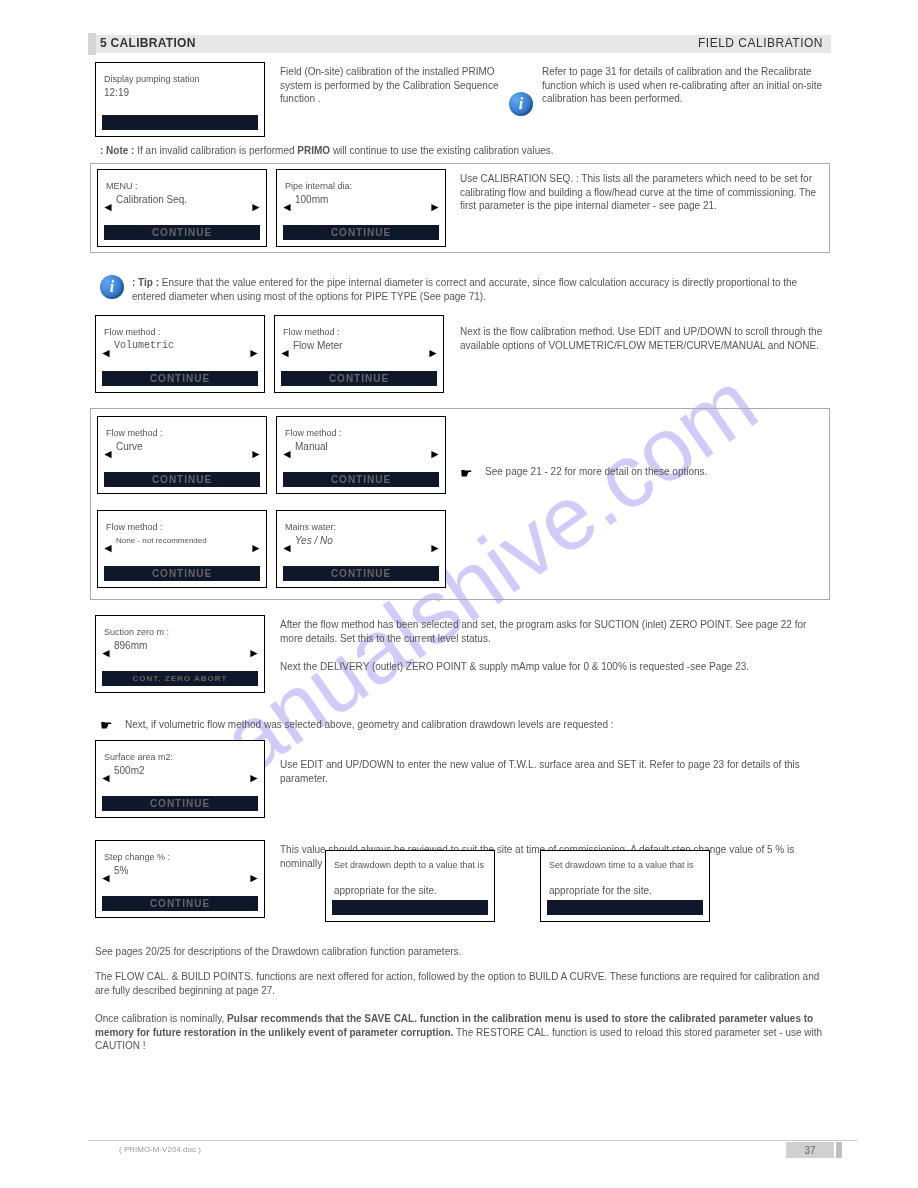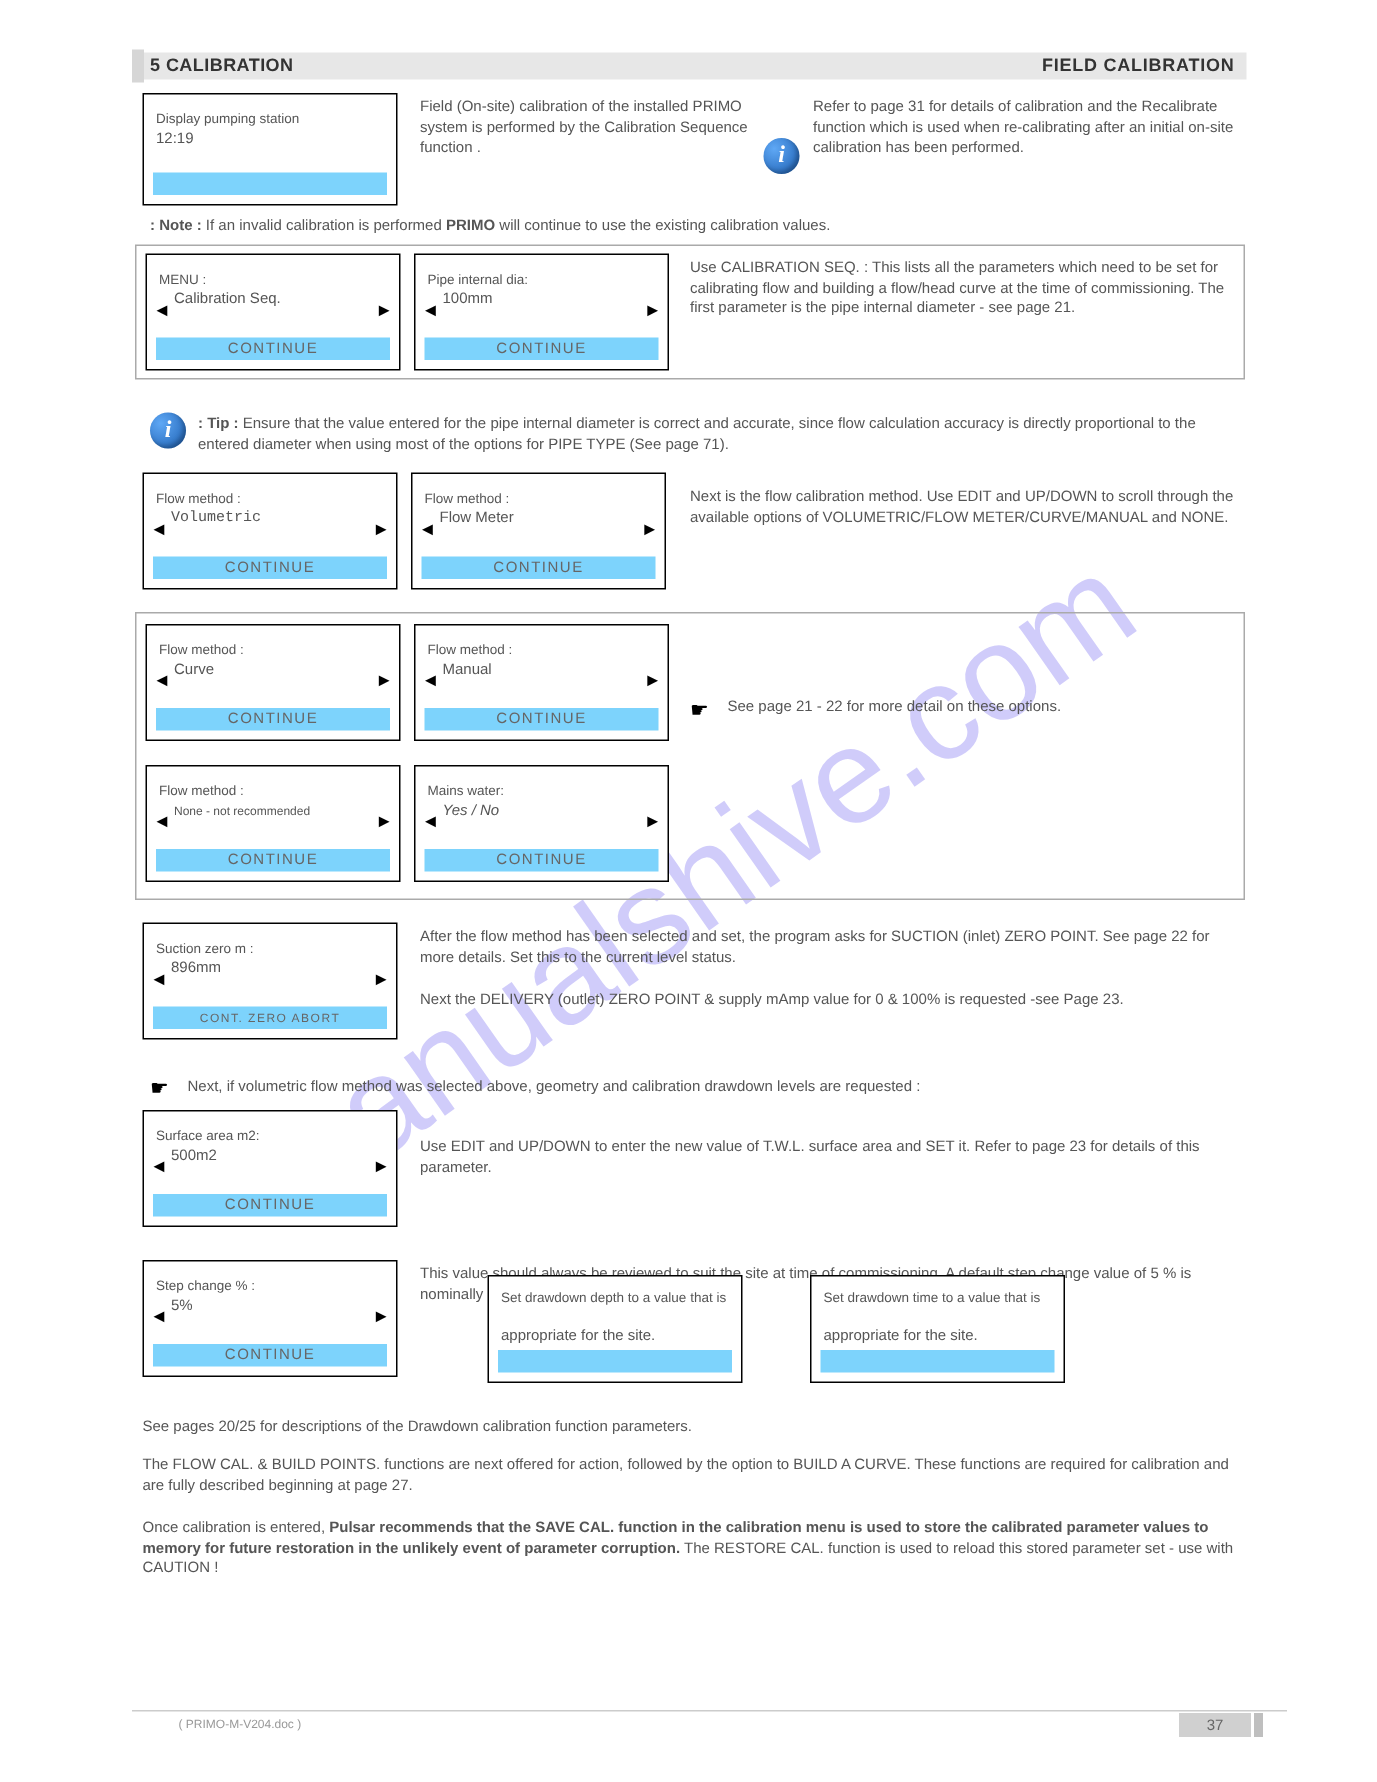--- a/index.html
+++ b/index.html
@@ -5,21 +5,21 @@
   * { box-sizing: border-box; margin: 0; padding: 0; }
   html, body { width: 918px; height: 1188px; background: #fff; font-family: Arial, Helvetica, sans-serif; color: #333; }
   body { position: relative; }
   .abs { position: absolute; }
   .section-bar { position: absolute; left: 96px; top: 35px; width: 735px; height: 18px; background: #e7e7e7; }
   .section-bar-inner { position: absolute; left: 88px; top: 33px; width: 8px; height: 22px; background: #d6d6d6; }
   .section-title { position:absolute; left:100px; top:36px; font-size:12px; font-weight:bold; color:#333; letter-spacing:0.3px; }
   .dbox { position: absolute; border: 1px solid #000; background: #fff; }
   .dbox .line1 { position:absolute; left:8px; top:10px; font-size:9px; color:#555; line-height:12px; white-space:pre-wrap; width:calc(100% - 16px); }
   .dbox .line2 { position:absolute; left:8px; top:24px; font-size:10px; color:#555; line-height:12px; }
-  .dbox .bar { position:absolute; left:6px; bottom:6px; right:6px; height:15px; background:#7dd3fc; display:flex; align-items:center; justify-content:center; font-size:10px; color:#666; letter-spacing:1px; }
+  .dbox .bar { position:absolute; left:6px; bottom:6px; right:6px; height:15px; background:#0f172a; display:flex; align-items:center; justify-content:center; font-size:10px; color:#666; letter-spacing:1px;font-weight:bold; }
   .arrow-l, .arrow-r { position:absolute; top:50%; transform:translateY(-60%); font-size:12px; color:#000; }
   .arrow-l { left:4px; }
   .arrow-r { right:4px; }
   .thinframe { position:absolute; border:0.5px solid #aaa; }
   .infol { width:24px; height:24px; border-radius:50%; background:radial-gradient(circle at 30% 30%,#5fa8f5,#1a5db0); display:flex; align-items:center; justify-content:center; color:#fff; font-style:italic; font-weight:bold; font-family:'Times New Roman',serif; font-size:16px; box-shadow:inset -2px -2px 3px rgba(0,0,0,0.25); }
   .para { font-size:10px; color:#555; line-height:1.35; }
   .hand { font-size:14px; color:#000; }
   .footer { position:absolute; left:88px; bottom:36px; right:60px; height:12px; border-top:0.5px solid #ccc; }
   .page-box { position:absolute; right:84px; bottom:30px; width:48px; height:16px; background:#d0d0d0; display:flex; align-items:center; justify-content:center; font-size:10px; color:#666; }
   .page-bar { position:absolute; right:76px; bottom:30px; width:6px; height:16px; background:#bfbfbf; }
@@ -27,21 +27,21 @@
   .watermark { position:absolute; left:50%; top:50%; transform:translate(-50%,-50%) rotate(-35deg); font-size:90px; color:rgba(120,110,240,0.35); white-space:nowrap; font-family:Arial,sans-serif; pointer-events:none; user-select:none; }
 </style>
 </head>
 <body>
 
 <div class="watermark">manualshive.com</div>
 
 <div class="section-bar-inner"></div>
 <div class="section-bar"></div>
 <div class="section-title">5     CALIBRATION</div>
-<div class="abs" style="right:95px; top:36px; font-size:12px; font-weight:bold; color:#333; letter-spacing:0.5px;">FIELD CALIBRATION</div>
+<div class="abs" style="right:95px; top:36px; font-size:12px; font-weight:normal; color:#333; letter-spacing:0.5px;">FIELD CALIBRATION</div>
 
 <div class="dbox" style="left:95px; top:62px; width:170px; height:75px;">
   <div class="line1">Display pumping station</div>
   <div class="line2" style="top:24px;">12:19</div>
   <div class="bar"></div>
 </div>
 
 <div class="abs right-desc" style="left:280px; top:65px; width:220px;">Field (On-site) calibration of the installed PRIMO system is performed by the Calibration Sequence function .</div>
 <div class="abs infol" style="left:509px; top:92px;">i</div>
 <div class="abs right-desc" style="left:542px; top:65px; width:285px;">Refer to page 31 for details of calibration and the Recalibrate function which is used when re-calibrating after an initial on-site calibration has been performed.</div>
@@ -165,21 +165,21 @@
 </div>
 <div class="dbox" style="left:540px; top:850px; width:170px; height:72px;">
   <div class="line1" style="top:8px;">Set drawdown time to a value that is</div>
   <div class="line2" style="top:34px;">appropriate for the site.</div>
   <div class="bar"></div>
 </div>
 
 <div class="abs para" style="left:95px; top:945px; width:732px;">See pages 20/25 for descriptions of the Drawdown calibration function parameters.</div>
 <div class="abs para" style="left:95px; top:970px; width:732px;">The FLOW CAL. &amp; BUILD POINTS. functions are next offered for action, followed by the option to BUILD A CURVE. These functions are required for calibration and are fully described beginning at page 27.</div>
 <div class="abs para" style="left:95px; top:1012px; width:732px;">
-  <span>Once calibration is entered, </span>
+  <span>Once calibration is nominally, </span>
   <b>Pulsar recommends that the SAVE CAL. function in the calibration menu is used to store the calibrated parameter values to memory for future restoration in the unlikely event of parameter corruption.</b>
   <span> The RESTORE CAL. function is used to reload this stored parameter set - use with CAUTION !</span>
 </div>
 
 <div class="footer"></div>
 <div class="abs" style="left:95px; bottom:34px; font-size:8px; color:#999;padding-left:24px;">( PRIMO-M-V204.doc )</div>
 <div class="page-box">37</div>
 <div class="page-bar"></div>
 
 </body></html>

